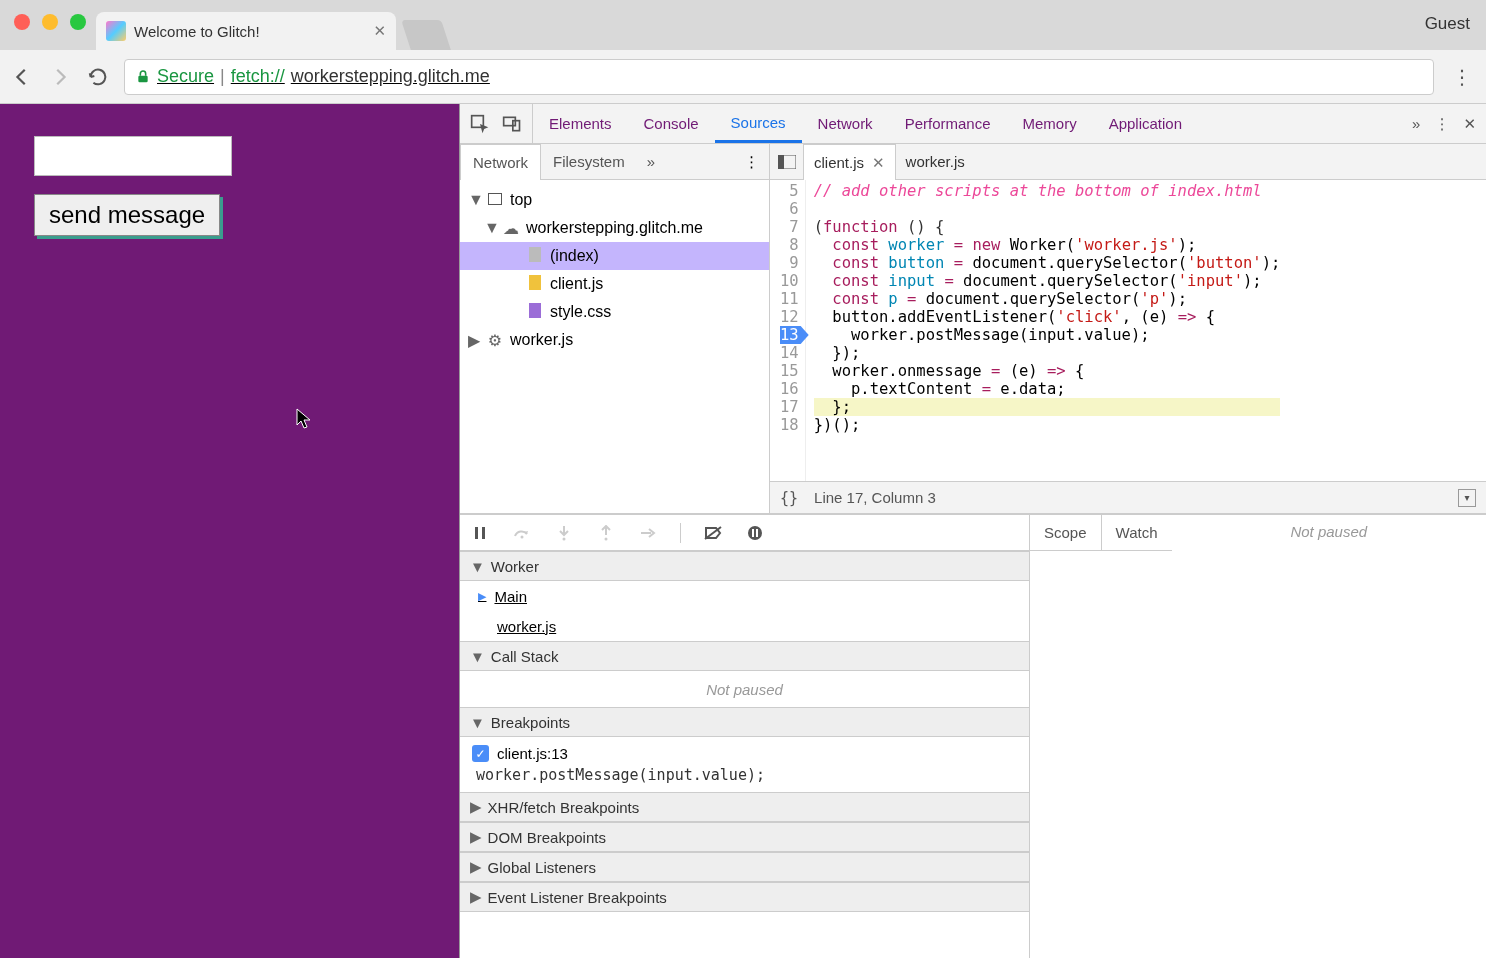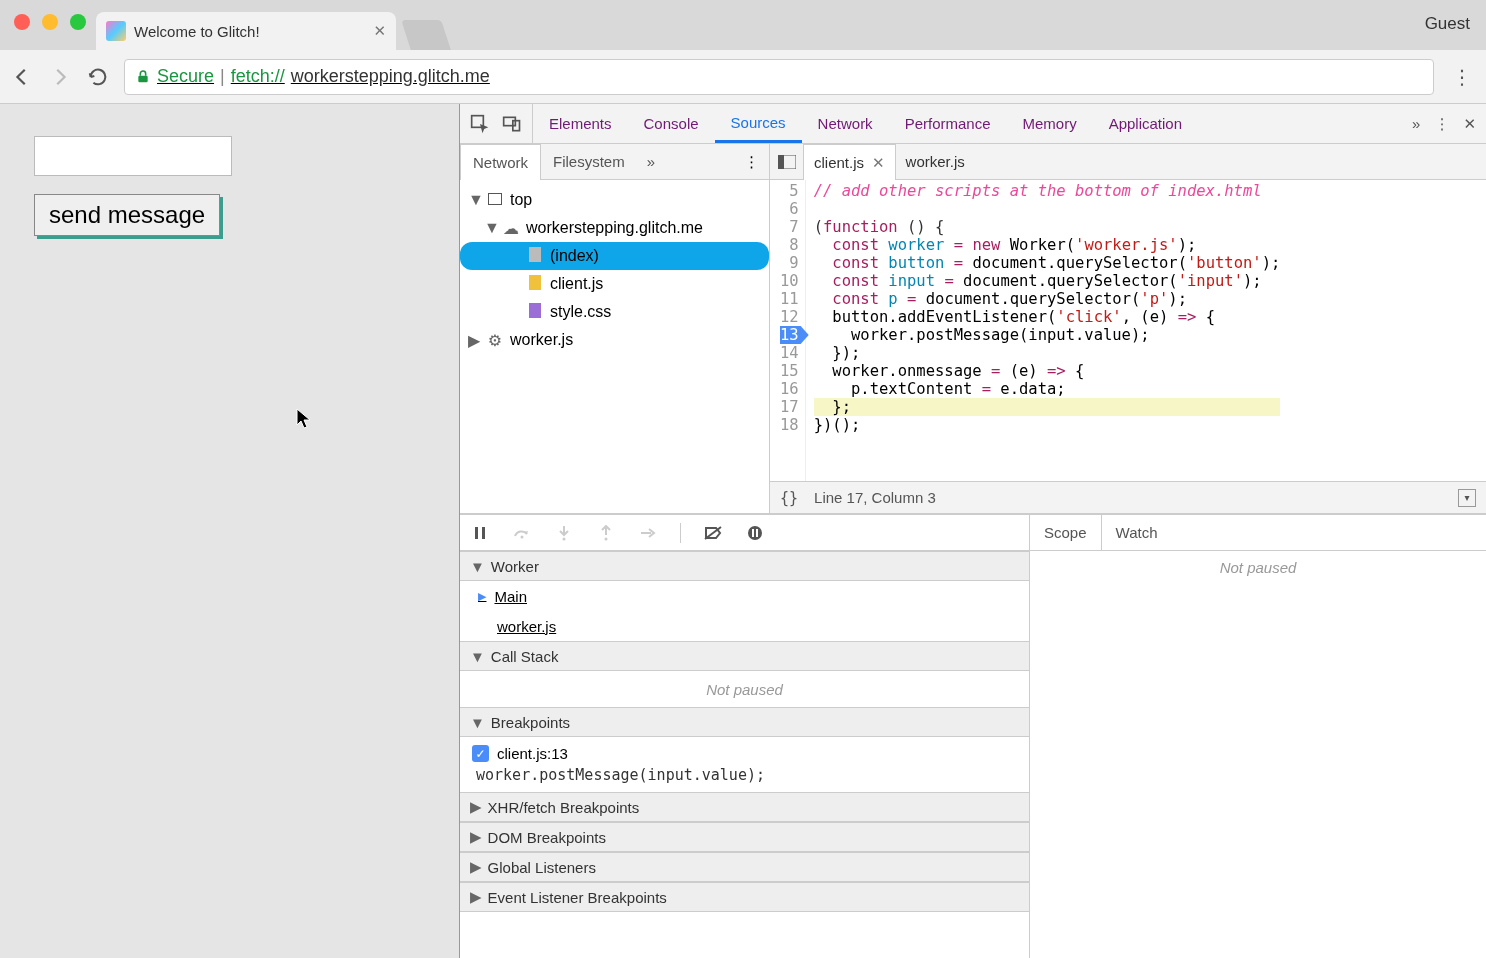--- a/index.html
+++ b/index.html
@@ -80,21 +80,21 @@
 .omnibox-menu { width: 28px; text-align: center; color: #555; font-size: 20px; }
 
 
 .main {
   display: flex;
   height: calc(100% - 104px);
 }
 
 .page-pane {
   width: 460px;
-  background: #e5e5e5;
+  background: #701a75;
   padding: 32px 34px;
   border-right: 1px solid #999;
   position: relative;
 }
 .page-input {
   display:block; width: 198px; height: 40px;
   border: 1px solid #bbb; background: #fff;
   margin-bottom: 18px;
 }
 .page-button {
@@ -140,21 +140,21 @@
 .nav-sub-tab.active { background:#fff; border-top:1px solid #ccc; border-right:1px solid #ccc; border-left:1px solid #ccc; margin-bottom:-1px;}
 .nav-sub-tabs .overflow { padding: 0 10px; display:flex; align-items:center; color:#555;}
 .nav-sub-tabs .menu { margin-left:auto; padding:0 10px; display:flex;align-items:center;}
 
 .file-tree { flex:1; overflow:auto; padding: 6px 0; font-size:16px;}
 .tree-row { display:flex; align-items:center; gap:6px; height:28px; padding-left:8px;}
 .tree-row .tw { width:12px; color:#666; }
 .tree-row .icon { width:18px; text-align:center;}
 .tree-row.depth1 { padding-left: 24px;}
 .tree-row.depth2 { padding-left: 48px;}
-.tree-row.selected { background:#0ea5e9;border-radius:12px;}
+.tree-row.selected { background:#c4b5fd;}
 .icon-frame { display:inline-block; width:14px;height:12px;border:1.5px solid #555;}
 .icon-cloud { color:#666;}
 .icon-file-grey { display:inline-block;width:12px;height:15px;background:#bbb;}
 .icon-file-yellow { display:inline-block;width:12px;height:15px;background:#f0c23c;}
 .icon-file-purple { display:inline-block;width:12px;height:15px;background:#9b6dd7;}
 .icon-gear { color:#666;}
 
 
 .editor-panel { flex:1; display:flex; flex-direction:column; }
 .editor-tabs { height:36px; border-bottom:1px solid #ccc; display:flex; align-items:stretch; background:#f3f3f3;}
@@ -202,21 +202,21 @@
 .pane-body { background:#fff;}
 .thread-row{ height:30px; display:flex; align-items:center; padding-left:18px; gap:8px;text-decoration:underline;}
 .thread-row.active::before{ content:"▶"; color:#4a8df8; font-size:11px;}
 .thread-row:not(.active)::before{ content:""; width:11px;}
 .callstack-empty{ height:36px; display:flex;align-items:center;justify-content:center; color:#999; font-style:italic;}
 .bp-row{ padding:8px 12px; display:flex; flex-direction:column; gap:4px;}
 .bp-row .bp-top{ display:flex; align-items:center; gap:8px;}
 .bp-check{ width:17px;height:17px; background:#4a8df8; border-radius:3px; display:flex;align-items:center;justify-content:center;color:#fff;font-size:12px;}
 .bp-code{ font-family:Menlo,Consolas,monospace; color:#333; padding-left:4px;}
 
-.dbg-right{ width: 456px; display:flex; flex-direction:column;}
+.dbg-right{ width: 456px; display:flex; }
 .scope-tabs{ height:36px; border-bottom:1px solid #ccc; display:flex;}
 .scope-tab{ padding:0 14px; display:flex;align-items:center; color:#555;}
 .scope-tab.active{ background:#fff; border-right:1px solid #ccc;}
 .scope-empty{ flex:1; display:flex; align-items:flex-start; justify-content:center; padding-top:8px; color:#999; font-style:italic;}
 
 svg{ display:block;}
 </style>
 </head>
 <body>
 

